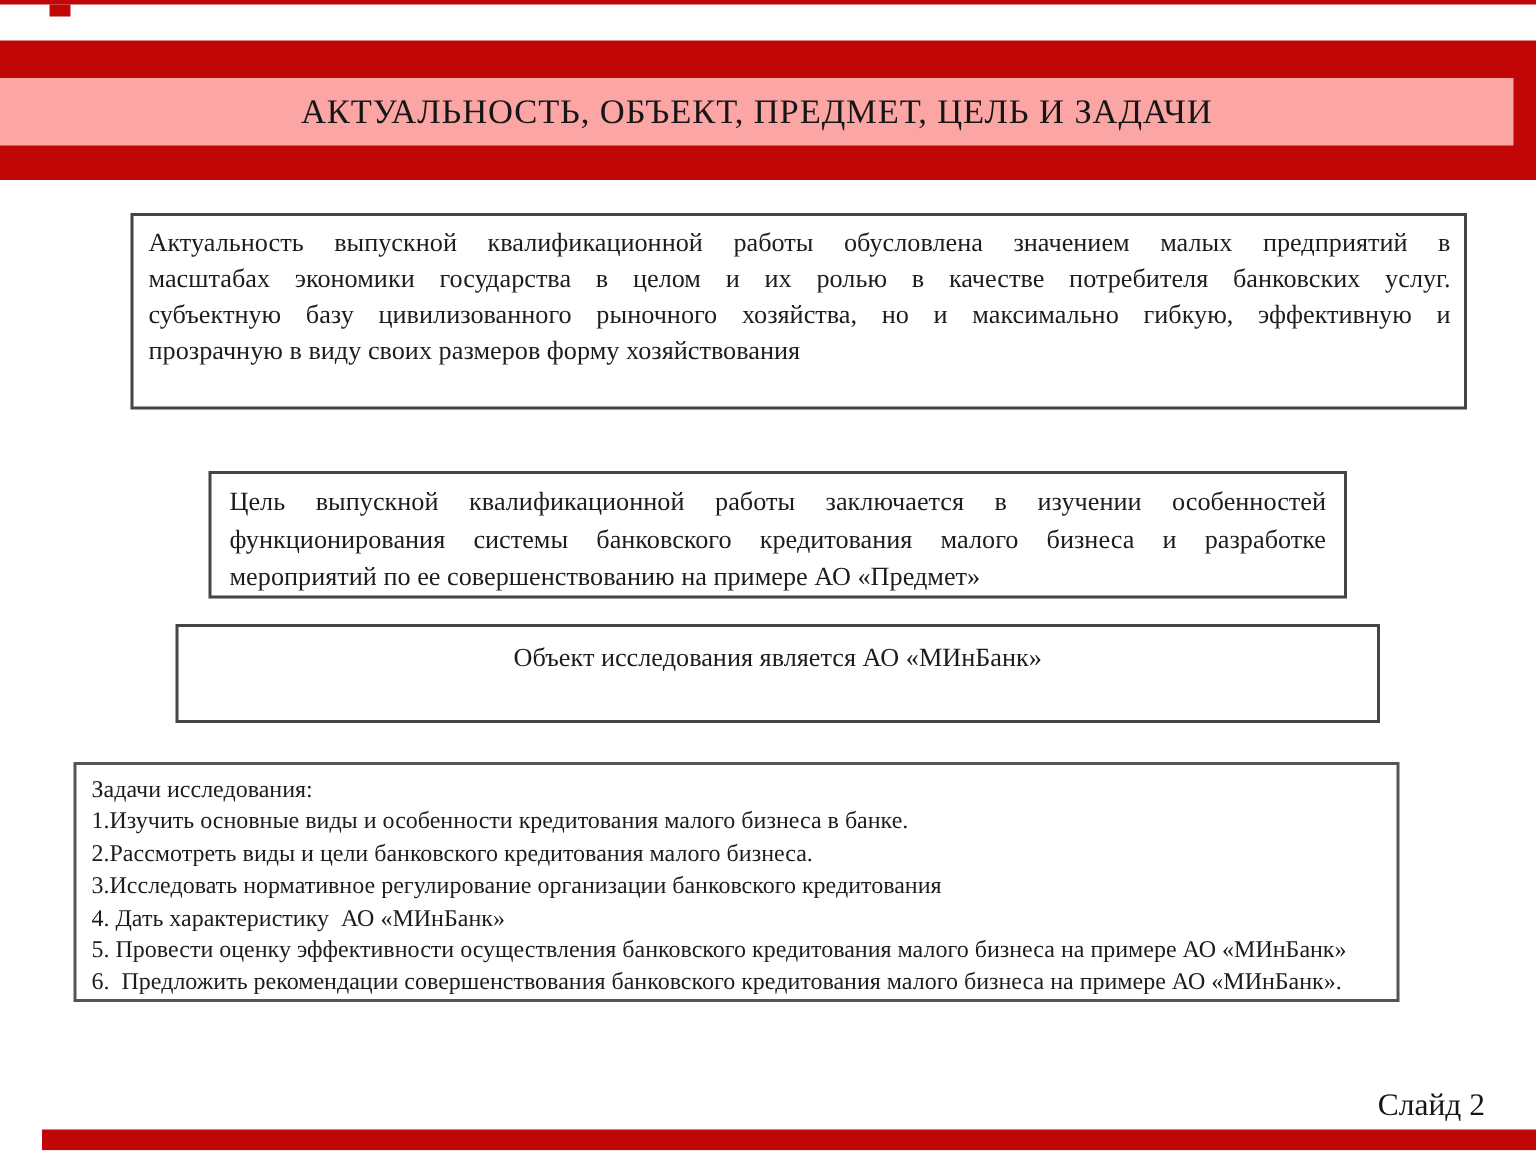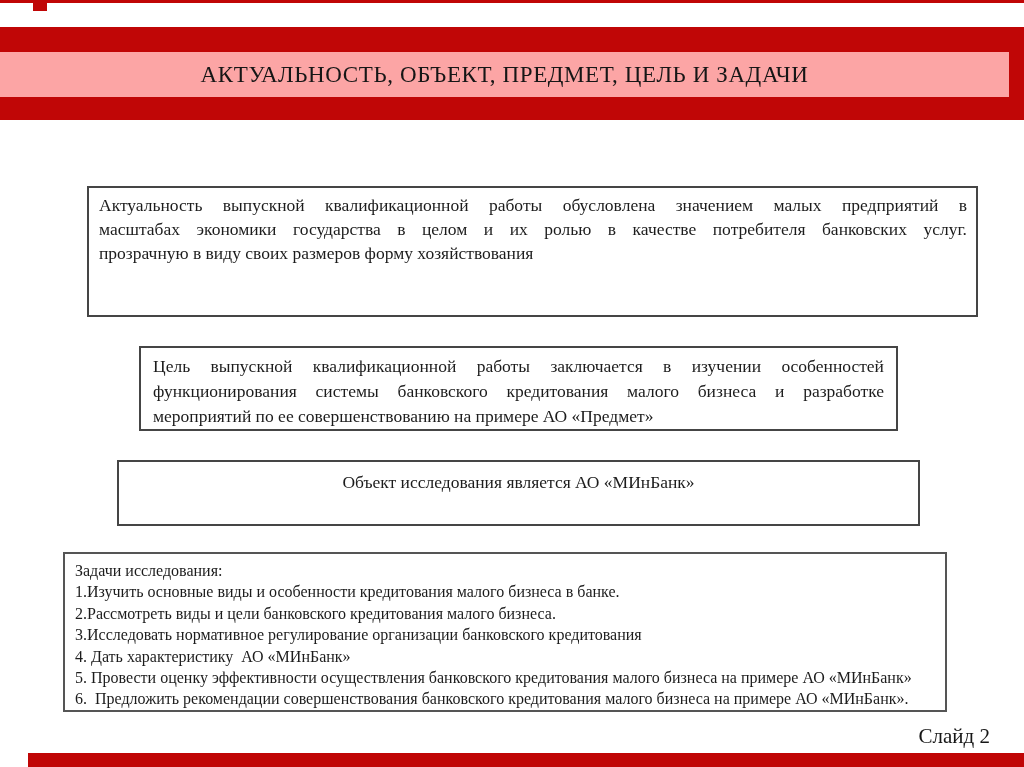--- a/index.html
+++ b/index.html
@@ -16,36 +16,36 @@
   #top-thin-line{left:0;top:0;width:1024px;height:3px;background:var(--red);}
   #top-dash{left:33px;top:3px;width:14px;height:8px;background:var(--red);}
   #header-red-block{left:0;top:27px;width:1024px;height:93px;background:var(--red);}
   #title-band{left:0;top:52px;width:1009px;height:45px;background:#fca5a5;}
   #slide-title{
     width:100%;height:45px;line-height:45px;
     text-align:center;font-size:23px;letter-spacing:.6px;
     color:#161616;white-space:nowrap;
   }
   
-  .tbox{border:2px solid #454545;background:#ffffff;box-sizing:border-box;overflow:hidden;margin-top:44px;}
+  .tbox{border:2px solid #454545;background:#ffffff;box-sizing:border-box;overflow:hidden;}
   .jline{text-align:justify;text-align-last:justify;}
   .jline-last{text-align:center;text-align-last:left;}
   .pline{white-space:pre;}
   
   #box-relevance{left:87px;top:142px;width:891px;height:131px;padding:5px 9px 0 10px;}
   #box-relevance .ln{font-size:17.5px;line-height:24px;}
   
-  #box-goal{left:139px;top:302px;width:759px;height:85px;padding:6px 12px 0 12px;}
+  #box-goal{left:139px;top:314px;width:759px;height:85px;padding:6px 12px 0 12px;}
   #box-goal .ln{font-size:17.5px;line-height:25px;}
   
   #box-object{left:117px;top:416px;width:803px;height:66px;padding:8px 10px 0 10px;}
   #box-object .ln{font-size:17.5px;line-height:24px;text-align:center;}
   #box-object .spacer{height:21px;}
   
-  #box-tasks{left:63px;top:508px;width:884px;height:160px;padding:6px 8px 0 10px;border-color:#555555;}
+  #box-tasks{left:49px;top:508px;width:884px;height:160px;padding:6px 8px 0 10px;border-color:#555555;}
   #box-tasks .ln{font-size:16px;line-height:21.4px;text-align:left;}
   
   #slide-number{right:34px;top:724px;font-size:21px;color:#161616;white-space:pre;margin-left:36px;}
   #bottom-red-bar{left:28px;top:753px;width:996px;height:14px;background:var(--red);}
 </style>
 </head>
 <body>
 
 <div id="slide" style="--red: #c00606;">
 
@@ -53,20 +53,21 @@
   <div id="top-dash" class="abs"></div>
   <div id="header-red-block" class="abs"></div>
 
   <div id="title-band" class="abs">
     <div id="slide-title">АКТУАЛЬНОСТЬ, ОБЪЕКТ, ПРЕДМЕТ, ЦЕЛЬ И ЗАДАЧИ</div>
   </div>
 
   <div id="box-relevance" class="abs tbox">
     <div class="ln jline">Актуальность выпускной квалификационной работы обусловлена значением малых предприятий в</div>
     <div class="ln jline">масштабах экономики государства в целом и их ролью в качестве потребителя банковских услуг.</div>
+    <div class="ln jline">субъектную базу цивилизованного рыночного хозяйства, но и максимально гибкую, эффективную и</div>
     <div class="ln jline-last">прозрачную в виду своих размеров форму хозяйствования</div>
   </div>
 
   <div id="box-goal" class="abs tbox">
     <div class="ln jline">Цель выпускной квалификационной работы заключается в изучении особенностей</div>
     <div class="ln jline">функционирования системы банковского кредитования малого бизнеса и разработке</div>
     <div class="ln jline-last">мероприятий по ее совершенствованию на примере АО «Предмет»</div>
   </div>
 
   <div id="box-object" class="abs tbox">

